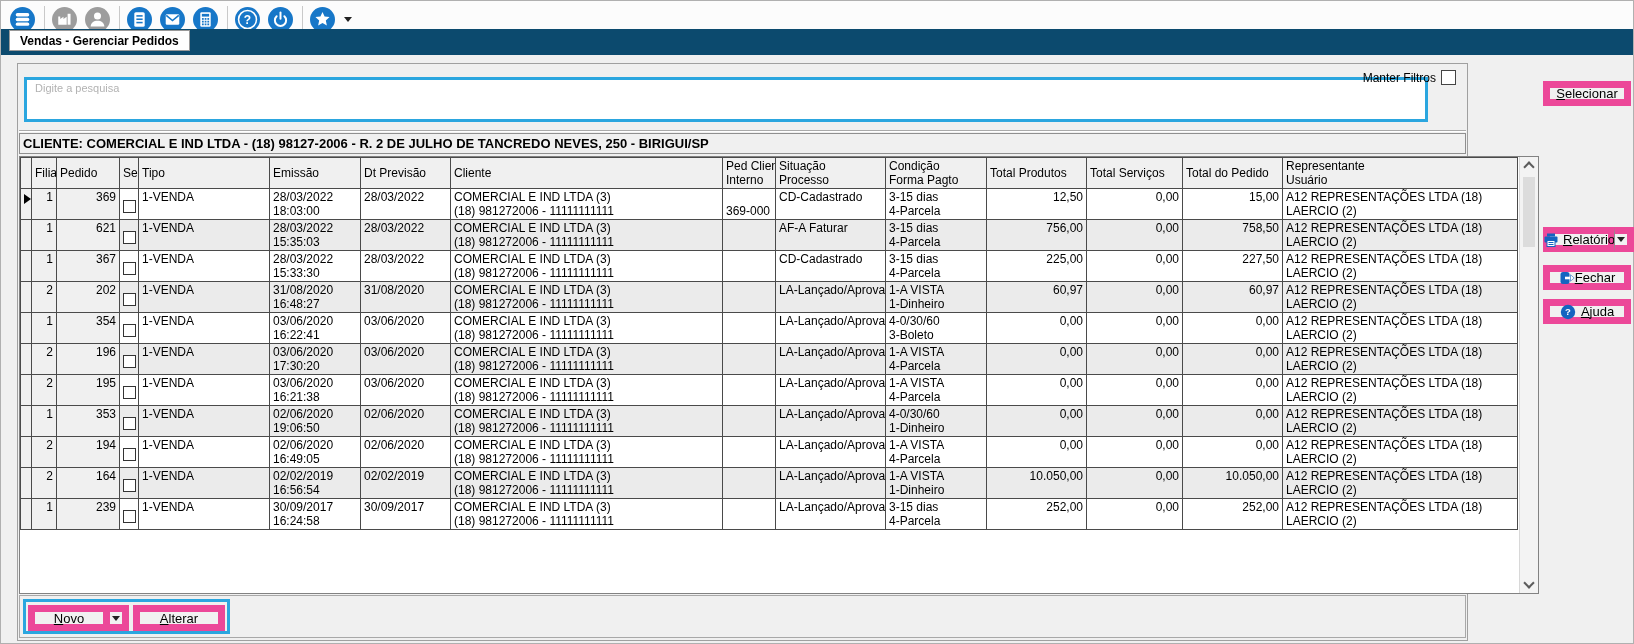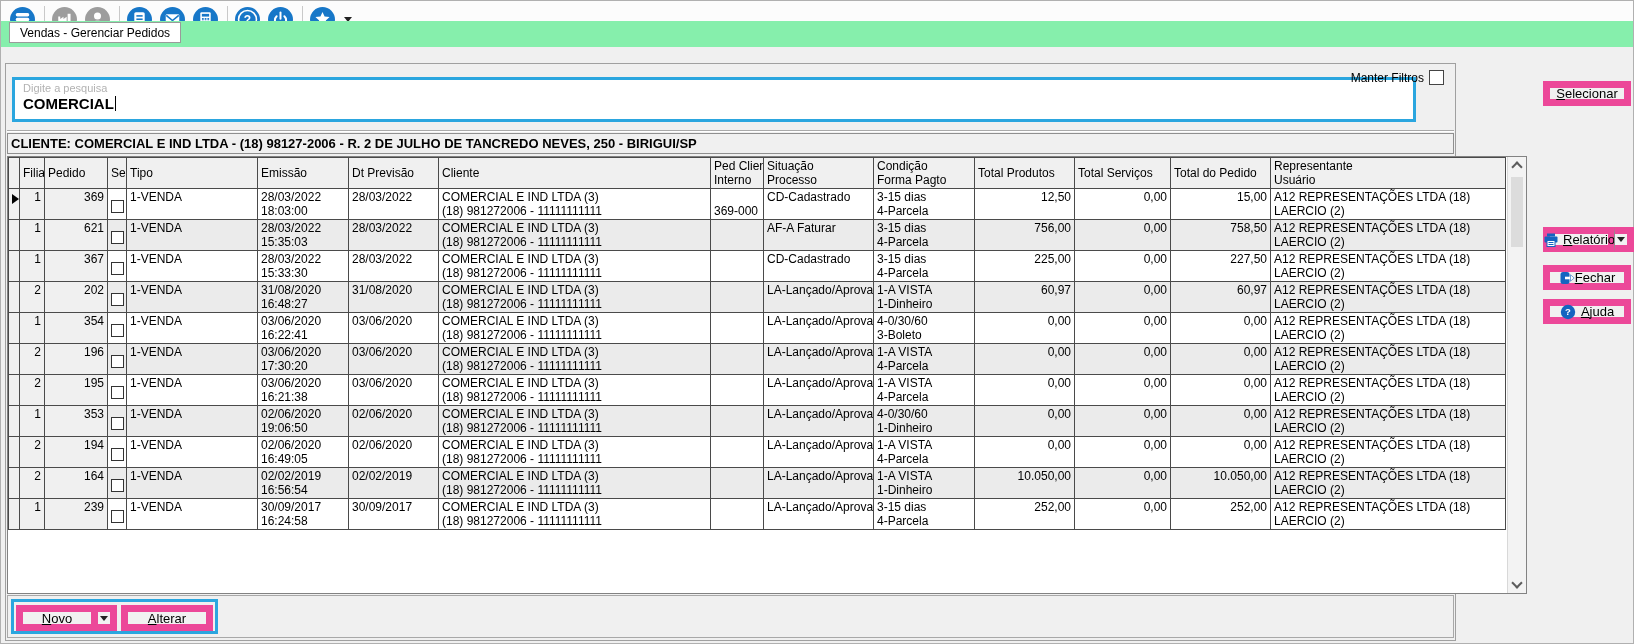--- a/index.html
+++ b/index.html
@@ -12,26 +12,26 @@
 
   
   .toolbar { position:absolute; left:0; top:0; width:100%; height:36px; background:#fcfcfc;
     display:flex; align-items:center; padding-left:9px; }
   .ticon { width:25px; height:25px; margin-right:8px; flex:0 0 auto; }
   .tsep { width:1px; height:27px; background:#c9c9c9; margin:0 7px 0 1px; }
   .tcaret { width:0; height:0; border-left:4px solid transparent; border-right:4px solid transparent;
     border-top:5px solid #222; margin-left:1px; }
 
   
-  .tabstrip { position:absolute; left:0; top:20px; width:100%; height:26px; background:#86efac; }
+  .tabstrip { position:absolute; left:0; top:28px; width:100%; height:26px; background:#0c4a6e;font-weight:bold; }
   .tab { position:absolute; left:8px; top:1px; height:21px; background:#fff; border:1px solid #9a9a9a;
     font-size:12px; padding:3px 10px 0 10px; }
 
   
-  .main-panel { position:absolute; left:4px; top:62px; width:1451px; height:578px;
+  .main-panel { position:absolute; left:16px; top:62px; width:1451px; height:578px;
     background:#f0f0f0; border:1px solid #a0a0a0; }
 
   .search-area { position:absolute; left:1px; top:1px; right:1px; height:66px;
     border-bottom:1px solid #aaa; box-shadow:0 1px 0 #fff; }
   .search-box { position:absolute; left:5px; top:12px; width:1404px; height:45px; background:#fff;
     border:3px solid #2ba6df; padding:2px 8px; }
   .search-label { font-size:11px; color:#b2b2b2; }
   .search-value { font-size:15px; font-weight:bold; color:#000; margin-top:1px; }
   .text-cursor { display:inline-block; width:1px; height:15px; background:#000; margin-left:1px; vertical-align:-2px; }
   .keep-filters { position:absolute; right:10px; top:5px; display:flex; align-items:center; font-size:12px; }
@@ -163,21 +163,20 @@
 
   <div class="tabstrip">
     <div class="tab">Vendas - Gerenciar Pedidos</div>
   </div>
 
   <div class="main-panel">
 
     <div class="search-area">
       <div class="search-box">
         <div class="search-label">Digite a pesquisa</div>
-        <div class="search-value"><span>COMERCIAL</span><span class="text-cursor"></span></div>
       </div>
       <div class="keep-filters">
         <span>Manter Filtros</span>
         <span class="checkbox"></span>
       </div>
     </div>
 
     <div class="client-bar">CLIENTE: COMERCIAL E IND LTDA - (18) 98127-2006 - R. 2 DE JULHO DE TANCREDO NEVES, 250 - BIRIGUI/SP</div>
 
     <div class="grid-wrap">

